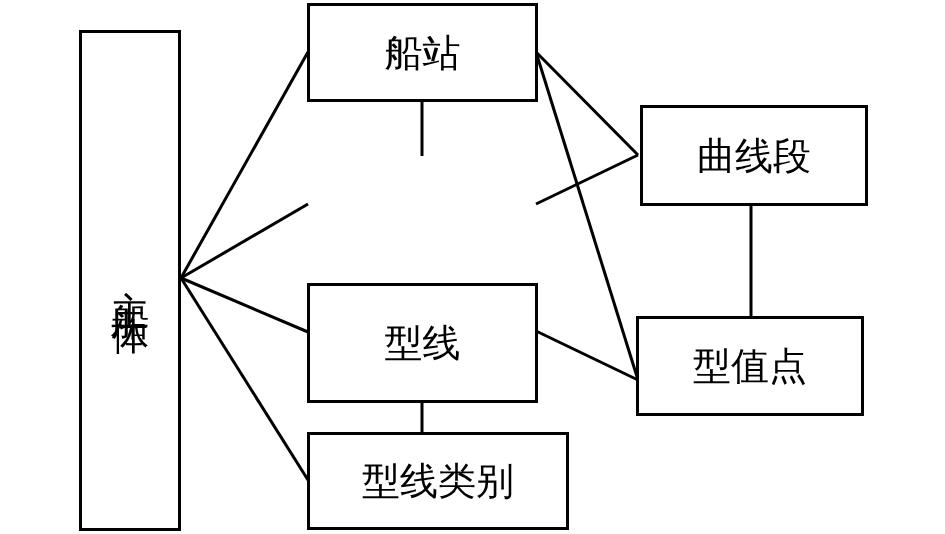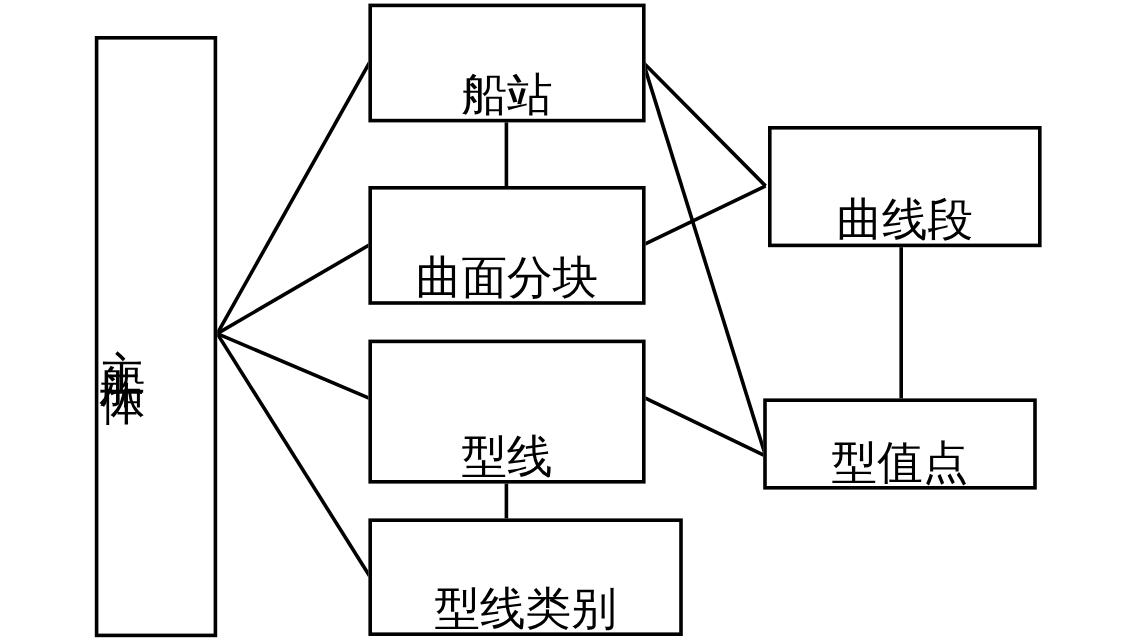--- a/index.html
+++ b/index.html
@@ -26,39 +26,39 @@
     stroke: #000000;
     stroke-width: 3;
   }
   .node {
     position: absolute;
     box-sizing: border-box;
     border: 3px solid #000000;
     background: #ffffff;
     color: #000000;
     display: flex;
-    align-items: flex-end;
+    align-items: center;
     justify-content: center;
     font-size: 38px;
     line-height: 1;
     white-space: nowrap;
   }
   .node.vertical {
     writing-mode: vertical-rl;
     text-orientation: upright;
     letter-spacing: 14px;
   }
   
   .n-main-hull     { left: 79px;  top: 30px;  width: 102px; height: 501px; }
   .n-station       { left: 307px; top: 3px;   width: 231px; height: 99px; }
   .n-surface-patch { left: 307px; top: 155px; width: 231px; height: 99px; }
   .n-mold-line     { left: 307px; top: 283px; width: 231px; height: 120px; }
   .n-line-category { left: 307px; top: 432px; width: 262px; height: 98px; }
   .n-curve-segment { left: 640px; top: 105px; width: 228px; height: 101px; }
-  .n-offset-point  { left: 636px; top: 332px; width: 228px; height: 76px; }
+  .n-offset-point  { left: 636px; top: 316px; width: 228px; height: 100px; }
 </style>
 </head>
 <body>
 
 <div class="canvas">
 
   <svg class="edges" viewBox="0 0 945 534">
     <line x1="181" y1="278" x2="308" y2="52"></line>
     <line x1="181" y1="278" x2="308" y2="204"></line>
     <line x1="181" y1="278" x2="308" y2="332"></line>
@@ -73,23 +73,20 @@
   </svg>
 
   <div class="node vertical n-main-hull">
     <span>主船体</span>
   </div>
 
   <div class="node n-station">
     <span>船站</span>
   </div>
 
-  <div class="node n-surface-patch">
-    <span>曲面分块</span>
-  </div>
 
   <div class="node n-mold-line">
     <span>型线</span>
   </div>
 
   <div class="node n-line-category">
     <span>型线类别</span>
   </div>
 
   <div class="node n-curve-segment">

